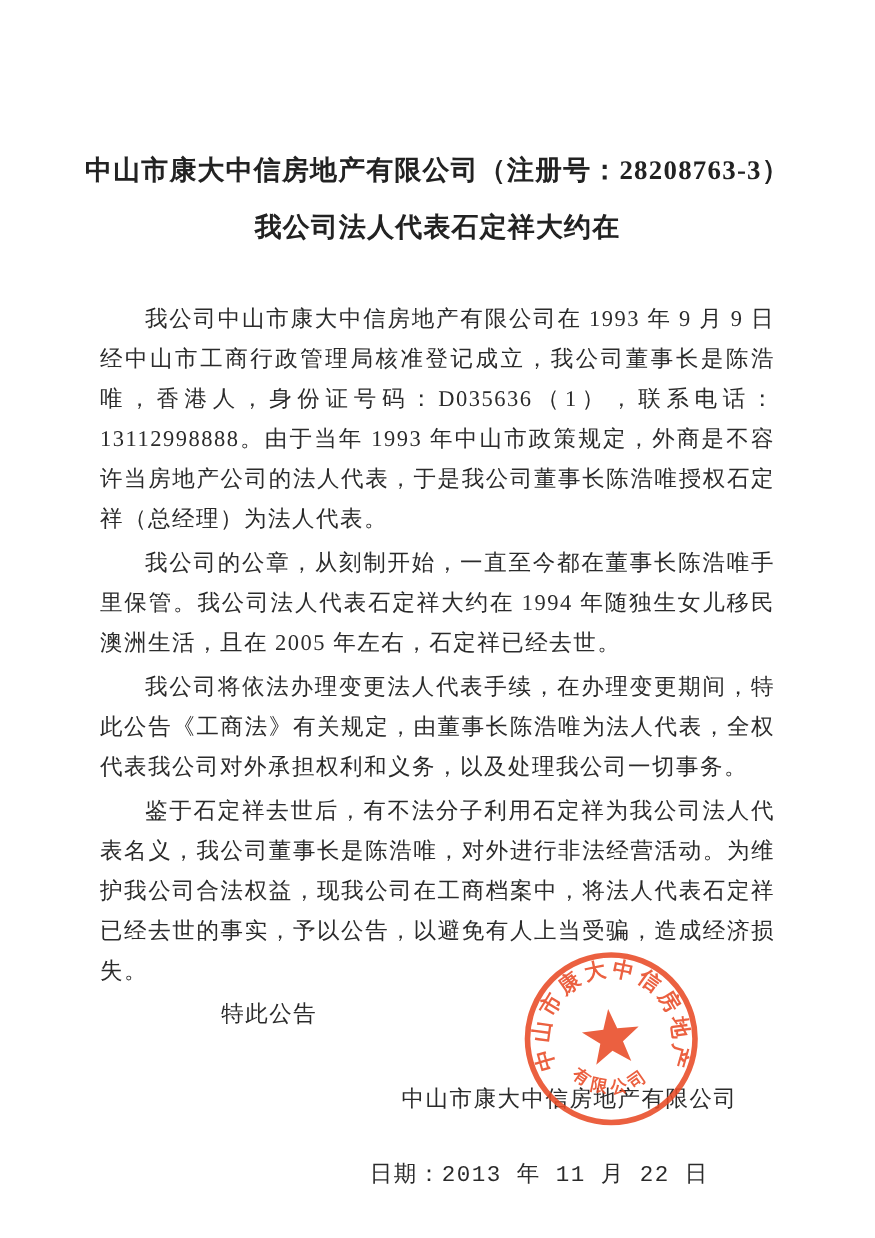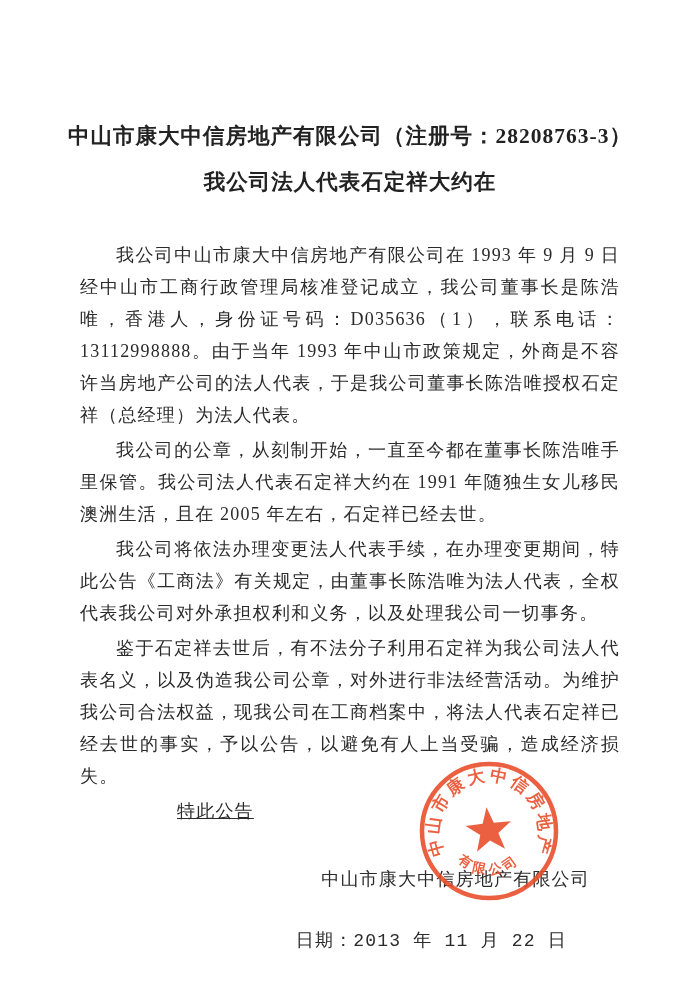--- a/index.html
+++ b/index.html
@@ -31,21 +31,20 @@
     text-justify: inter-ideograph;
   }
   .body-text p {
     margin: 0 0 3px 0;
     text-indent: 2em;
   }
   .body-text p.closing {
     text-indent: 0;
     padding-left: 97px;
     text-align: left;
-    text-decoration: underline;
   }
   .signature-line {
     margin-top: 36px;
     text-align: right;
     padding-right: 30px;
   }
   .date-line {
     margin-top: 30px;
     text-align: right;
     padding-right: 53px;
@@ -70,23 +69,23 @@
 
 <div class="page">
 
   <header class="title-block">
     <div>中山市康大中信房地产有限公司（注册号：28208763-3）</div>
     <div>我公司法人代表石定祥大约在</div>
   </header>
 
   <main class="body-text">
     <p>我公司中山市康大中信房地产有限公司在 1993 年 9 月 9 日经中山市工商行政管理局核准登记成立，我公司董事长是陈浩唯，香港人，身份证号码：D035636（1），联系电话：13112998888。由于当年 1993 年中山市政策规定，外商是不容许当房地产公司的法人代表，于是我公司董事长陈浩唯授权石定祥（总经理）为法人代表。</p>
-    <p>我公司的公章，从刻制开始，一直至今都在董事长陈浩唯手里保管。我公司法人代表石定祥大约在 1991 年随独生女儿移民澳洲生活，且在 2005 年左右，石定祥已经去世。</p>
+    <p>我公司的公章，从刻制开始，一直至今都在董事长陈浩唯手里保管。我公司法人代表石定祥大约在 1994 年随独生女儿移民澳洲生活，且在 2005 年左右，石定祥已经去世。</p>
     <p>我公司将依法办理变更法人代表手续，在办理变更期间，特此公告《工商法》有关规定，由董事长陈浩唯为法人代表，全权代表我公司对外承担权利和义务，以及处理我公司一切事务。</p>
-    <p>鉴于石定祥去世后，有不法分子利用石定祥为我公司法人代表名义，以及伪造我公司公章，对外进行非法经营活动。为维护我公司合法权益，现我公司在工商档案中，将法人代表石定祥已经去世的事实，予以公告，以避免有人上当受骗，造成经济损失。</p>
+    <p>鉴于石定祥去世后，有不法分子利用石定祥为我公司法人代表名义，我公司董事长是陈浩唯，对外进行非法经营活动。为维护我公司合法权益，现我公司在工商档案中，将法人代表石定祥已经去世的事实，予以公告，以避免有人上当受骗，造成经济损失。</p>
     <p class="closing">特此公告</p>
     <div class="signature-line">中山市康大中信房地产有限公司</div>
     <div class="date-line">日期：2013 年 11 月 22 日</div>
   </main>
 
   <svg class="seal" viewBox="-80 -80 160 160" xmlns="http://www.w3.org/2000/svg">
     <defs>
       <path id="sealTopArc" d="M -43.3,25 A 50,50 0 1 1 43.3,25" fill="none"></path>
       <path id="sealBottomArc" d="M -30.4,30.4 A 43,43 0 0 0 30.4,30.4" fill="none"></path>
     </defs>

